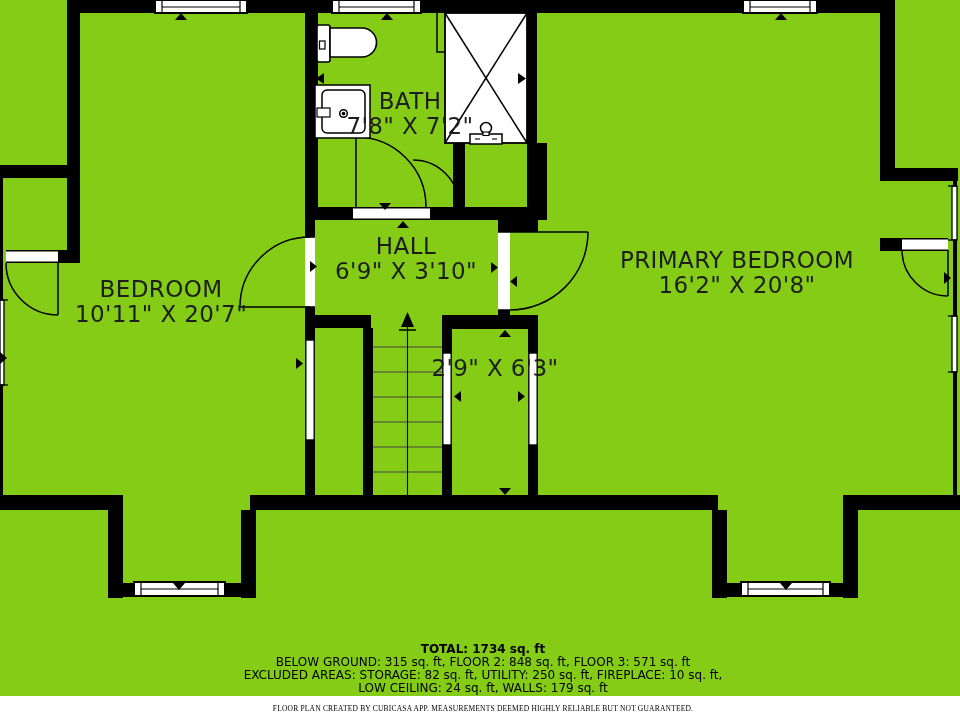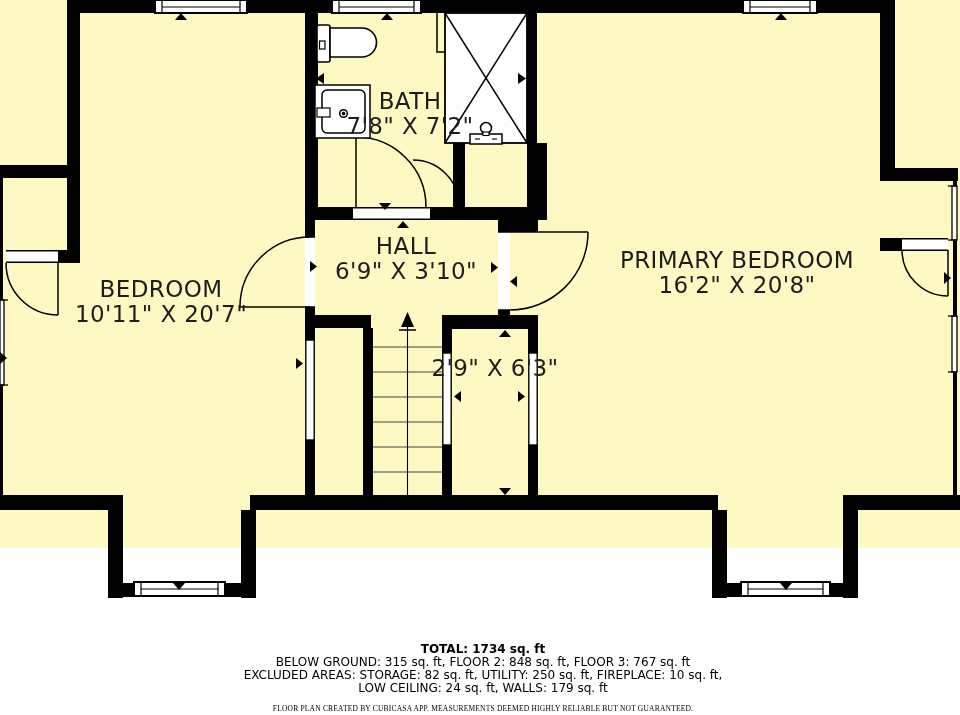--- a/index.html
+++ b/index.html
@@ -1,18 +1,18 @@
 <!DOCTYPE html>
 <html><head>
 <meta charset="utf-8">
 <style>
   html,body{margin:0;padding:0;}
   body{width:960px;height:715px;overflow:hidden;background:#fff;
        font-family:"DejaVu Sans","Liberation Sans",sans-serif;}
-  #plan{position:relative;width:960px;height:548px;background:#fef9c3;}
+  #plan{position:relative;width:960px;height:696px;background:#84cc16;}
   #plan svg{position:absolute;left:0;top:0;}
   .room-label{position:absolute;transform:translate(-50%,-50%);
       text-align:center;color:#1d1d1d;font-size:23px;line-height:25px;
       letter-spacing:.4px;white-space:nowrap;z-index:5;}
   .summary{position:absolute;left:6px;right:0;text-align:center;color:#000;z-index:5;}
   .summary .tot{font-weight:bold;font-size:12px;line-height:13px;}
   .summary .ln{font-size:12px;line-height:13px;}
   .summary .disc{font-size:7.5px;margin-top:9px;letter-spacing:.2px;font-family:Liberation Serif, serif;}
 </style>
 </head>
@@ -254,19 +254,19 @@
   <div class="room-label" style="left:495px;top:368px;">
     <div>2'9" X 6'3"</div>
   </div>
   <div class="room-label" style="left:737px;top:273px;">
     <div>PRIMARY BEDROOM</div>
     <div>16'2" X 20'8"</div>
   </div>
 
   <div class="summary" style="top:643px;">
     <div class="tot">TOTAL: 1734 sq. ft</div>
-    <div class="ln">BELOW GROUND: 315 sq. ft, FLOOR 2: 848 sq. ft, FLOOR 3: 767 sq. ft</div>
+    <div class="ln">BELOW GROUND: 315 sq. ft, FLOOR 2: 848 sq. ft, FLOOR 3: 571 sq. ft</div>
     <div class="ln">EXCLUDED AREAS: STORAGE: 82 sq. ft, UTILITY: 250 sq. ft, FIREPLACE: 10 sq. ft,</div>
     <div class="ln">LOW CEILING: 24 sq. ft, WALLS: 179 sq. ft</div>
     <div class="disc">FLOOR PLAN CREATED BY CUBICASA APP. MEASUREMENTS DEEMED HIGHLY RELIABLE BUT NOT GUARANTEED.</div>
   </div>
 
 </div>
 
 </body></html>

